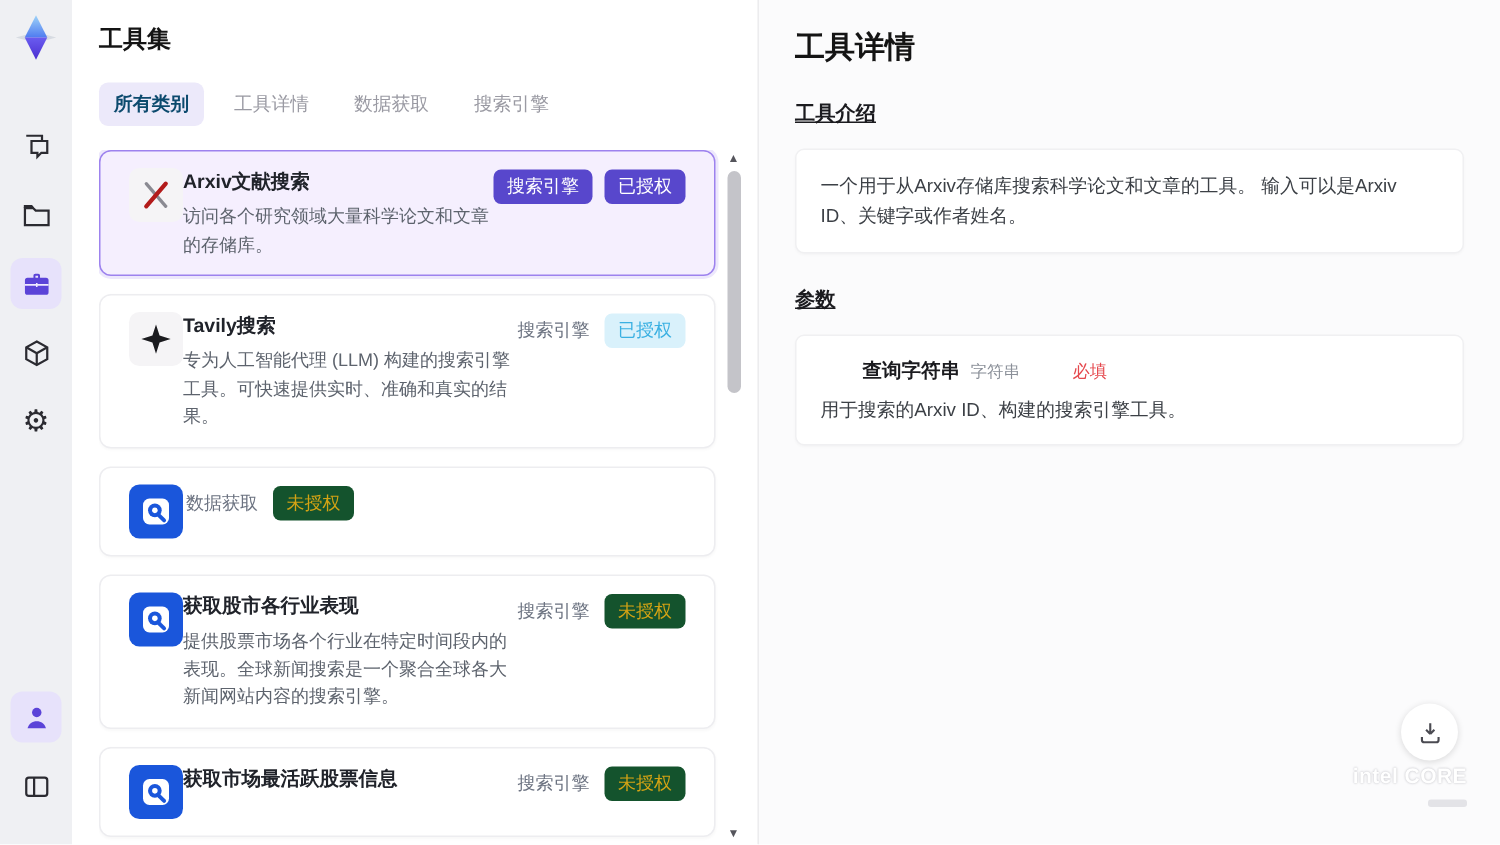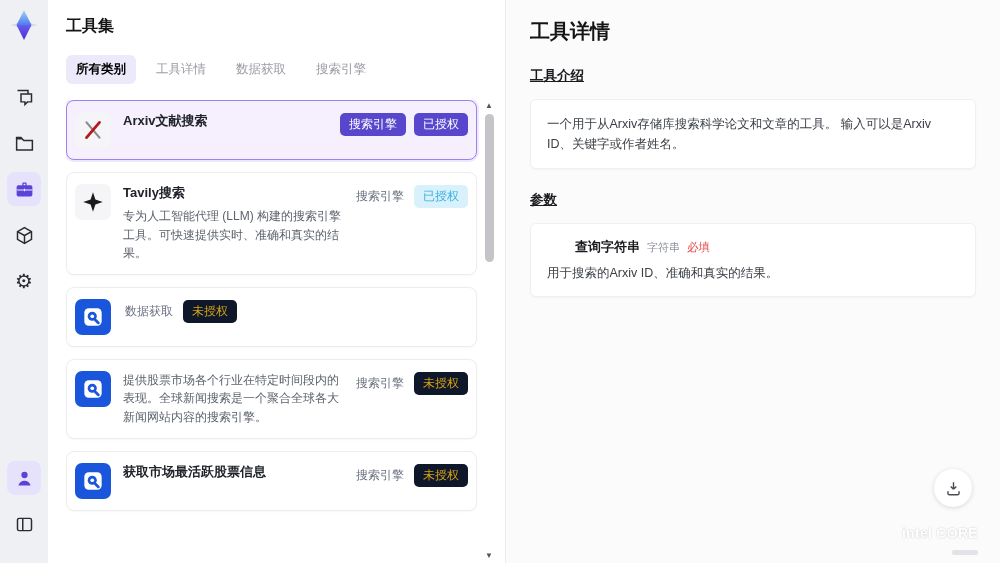--- a/index.html
+++ b/index.html
@@ -16,71 +16,71 @@
   .rail-btn svg { width:21px; height:21px; }
   .rail-btn.active { background:#e7e2fb; }
   .rail-spacer { flex:1; }
   .gear-glyph { font-size:20px; color:#2b2b31; line-height:1; }
 
   
   .list-panel { width:457px; flex-shrink:0; padding:16px 6px 0 18px; position:relative; }
   .page-title { font-size:16px; font-weight:bold; color:#141414; margin-bottom:18px; }
   .tabs { display:flex; gap:10px; margin-bottom:16px; }
   .tab { font-size:12.5px; color:#9a9aa3; padding:6px 10px; border-radius:6px; cursor:pointer; }
-  .tab.active { color:#000000; background:#ece9fa; font-weight:bold; }
+  .tab.active { color:#0c4a6e; background:#ece9fa; font-weight:bold; }
 
   .tool-scroll { position:relative; height:462px; overflow:hidden; padding-right:22px; }
   .tool-list { display:flex; flex-direction:column; gap:12px; }
   .tool-card { background:#fff; border:1px solid #ededf0; border-radius:8px;
-    padding:11px 8px; display:flex; gap:12px; align-items:flex-start;
+    padding:11px 19px; display:flex; align-items:flex-start;
     box-shadow:0 1px 2px rgba(0,0,0,0.03); cursor:pointer; }
   .tool-card.selected { background:#f5effe; border:1.5px solid #9d82ee;
     box-shadow:0 0 0 2px rgba(157,130,238,0.18); }
   .tool-icon { width:36px; height:36px; border-radius:7px; flex-shrink:0;
     display:flex; align-items:center; justify-content:center; overflow:hidden; }
   .tool-icon.bg-light { background:#f5f4f6; }
   .tool-icon.bg-blue { background:#1a56db; }
   .tool-icon svg { width:26px; height:26px; }
   .tool-body { flex:1; min-width:0; }
   .tool-title { font-size:13px; font-weight:bold; color:#20232a; margin-bottom:5px; }
   .tool-desc { font-size:12px; color:#5d636d; line-height:1.55; }
   .tool-badges { display:flex; gap:8px; align-items:center; flex-shrink:0; padding-top:1px; }
   .badge { font-size:12px; padding:3px 9px; border-radius:5px; white-space:nowrap; }
   .badge.solid { background:#5847cc; color:#fff; }
   .badge.plain { background:transparent; color:#6b7280; padding:3px 2px; }
   .badge.info  { background:#d9f1fb; color:#3ab0e2; }
-  .badge.warn  { background:#0f172a; color:#d4a314; }
+  .badge.warn  { background:#14532d; color:#d4a314; }
 
   
   .vscroll { position:absolute; top:0; right:4px; bottom:0; width:12px;
     display:flex; flex-direction:column; align-items:center; }
   .vscroll .arrow { font-size:8px; color:#55555c; height:12px; line-height:12px; cursor:pointer; }
   .vscroll .track { flex:1; width:9px; position:relative; }
   .vscroll .thumb { position:absolute; top:2px; left:0; width:9px; height:148px;
     background:#c4c4c9; border-radius:5px; cursor:grab; }
 
   
   .detail-panel { flex:1; background:#fbfbfc; border-left:1px solid #ececee;
     padding:18px 24px; position:relative; }
   .detail-title { font-size:20px; font-weight:bold; color:#141414; margin-bottom:22px; }
   .section-h { font-size:13.5px; font-weight:bold; color:#1b1b1f; margin-bottom:14px;text-decoration:underline; }
   .detail-box { background:#fff; border:1px solid #f0f0f2; border-radius:6px;
     box-shadow:0 1px 2px rgba(0,0,0,0.03); padding:14px 16px; margin-bottom:22px; }
   .intro-text { font-size:12.5px; color:#3c4046; line-height:1.6; }
   .param-head { display:flex; align-items:baseline; gap:7px; margin-bottom:9px; }
   .param-name { font-size:13px; font-weight:bold; color:#1b1b1f;margin-left:28px; }
   .param-type { font-size:11px; color:#8a8f98;font-family:Liberation Serif, serif; }
-  .param-required { font-size:11.5px; color:#e5484d; }
+  .param-required { font-size:11.5px; color:#e5484d;margin-left:28px; }
   .param-desc { font-size:12.5px; color:#3c4046; }
 
   .fab { position:absolute; right:28px; bottom:56px; width:38px; height:38px;
     border-radius:50%; background:#fff; box-shadow:0 1px 5px rgba(0,0,0,0.14);
     display:flex; align-items:center; justify-content:center; cursor:pointer; }
   .fab svg { width:19px; height:19px; }
-  .brand { position:absolute; right:22px; bottom:4px; text-align:right;
+  .brand { position:absolute; right:22px; bottom:20px; text-align:right;
     color:#fff; text-shadow:0 0 1px #c9c9cd, 0 0 2px #d6d6da; }
   .brand .line1 { font-size:14px; font-weight:bold; letter-spacing:0.3px; }
   .brand .ultra-bar { display:inline-block; width:26px; height:5px;
     background:#e3e3e7; border-radius:2px; margin-top:2px; }
 </style>
 </head>
 <body>
 
 <div class="app">
 
@@ -166,20 +166,21 @@
       <div class="tool-list">
   <div class="tool-card selected">
     <div class="tool-icon bg-light">
               <svg viewBox="0 0 24 24" fill="none">
                 <path d="M6 5l12 14" stroke="#8a8a92" stroke-width="2" stroke-linecap="round"></path>
                 <path d="M18 5L6 19" stroke="#b31b1b" stroke-width="2.6" stroke-linecap="round"></path>
               </svg>
             </div>
     <div class="tool-body">
       <div class="tool-title">Arxiv文献搜索</div>
+      <div class="tool-desc">访问各个研究领域大量科学论文和文章的存储库。</div>
     </div>
     <div class="tool-badges">
       <span class="badge badge-category solid">搜索引擎</span>
       <span class="badge badge-auth solid">已授权</span>
     </div>
   </div>
 
   <div class="tool-card">
     <div class="tool-icon bg-light">
               <svg viewBox="0 0 24 24">
@@ -214,20 +215,21 @@
   <div class="tool-card">
     <div class="tool-icon bg-blue">
               <svg viewBox="0 0 24 24">
                 <rect x="4" y="4" width="16" height="16" rx="4" fill="#fff"></rect>
                 <circle cx="11.3" cy="11.3" r="4.2" fill="#1a56db"></circle>
                 <circle cx="11.3" cy="11.3" r="1.7" fill="#fff"></circle>
                 <path d="M14 14.5l3 3" stroke="#1a56db" stroke-width="2.4" stroke-linecap="round"></path>
               </svg>
             </div>
     <div class="tool-body">
+      <div class="tool-title">获取股市各行业表现</div>
       <div class="tool-desc">提供股票市场各个行业在特定时间段内的表现。全球新闻搜索是一个聚合全球各大新闻网站内容的搜索引擎。</div>
     </div>
     <div class="tool-badges">
       <span class="badge badge-category plain">搜索引擎</span>
       <span class="badge badge-auth warn">未授权</span>
     </div>
   </div>
 
   <div class="tool-card">
     <div class="tool-icon bg-blue">
@@ -267,21 +269,21 @@
       <p class="intro-text">一个用于从Arxiv存储库搜索科学论文和文章的工具。 输入可以是Arxiv ID、关键字或作者姓名。</p>
     </div>
 
     <h3 class="section-h">参数</h3>
     <div class="detail-box">
       <div class="param-head">
         <span class="param-name">查询字符串</span>
         <span class="param-type">字符串</span>
         <span class="param-required">必填</span>
       </div>
-      <p class="param-desc">用于搜索的Arxiv ID、准确和真实的结果。</p>
+      <p class="param-desc">用于搜索的Arxiv ID、构建的搜索引擎工具。</p>
     </div>
 
     <div class="fab">
       <svg viewBox="0 0 24 24" fill="none" stroke="#4b4b52" stroke-width="1.8">
         <path d="M12 4v9m0 0l-3.5-3.5M12 13l3.5-3.5"></path>
         <path d="M5 15.5V18a2 2 0 0 0 2 2h10a2 2 0 0 0 2-2v-2.5"></path>
       </svg>
     </div>
     <div class="brand">
       <div class="line1">intel CORE</div>

